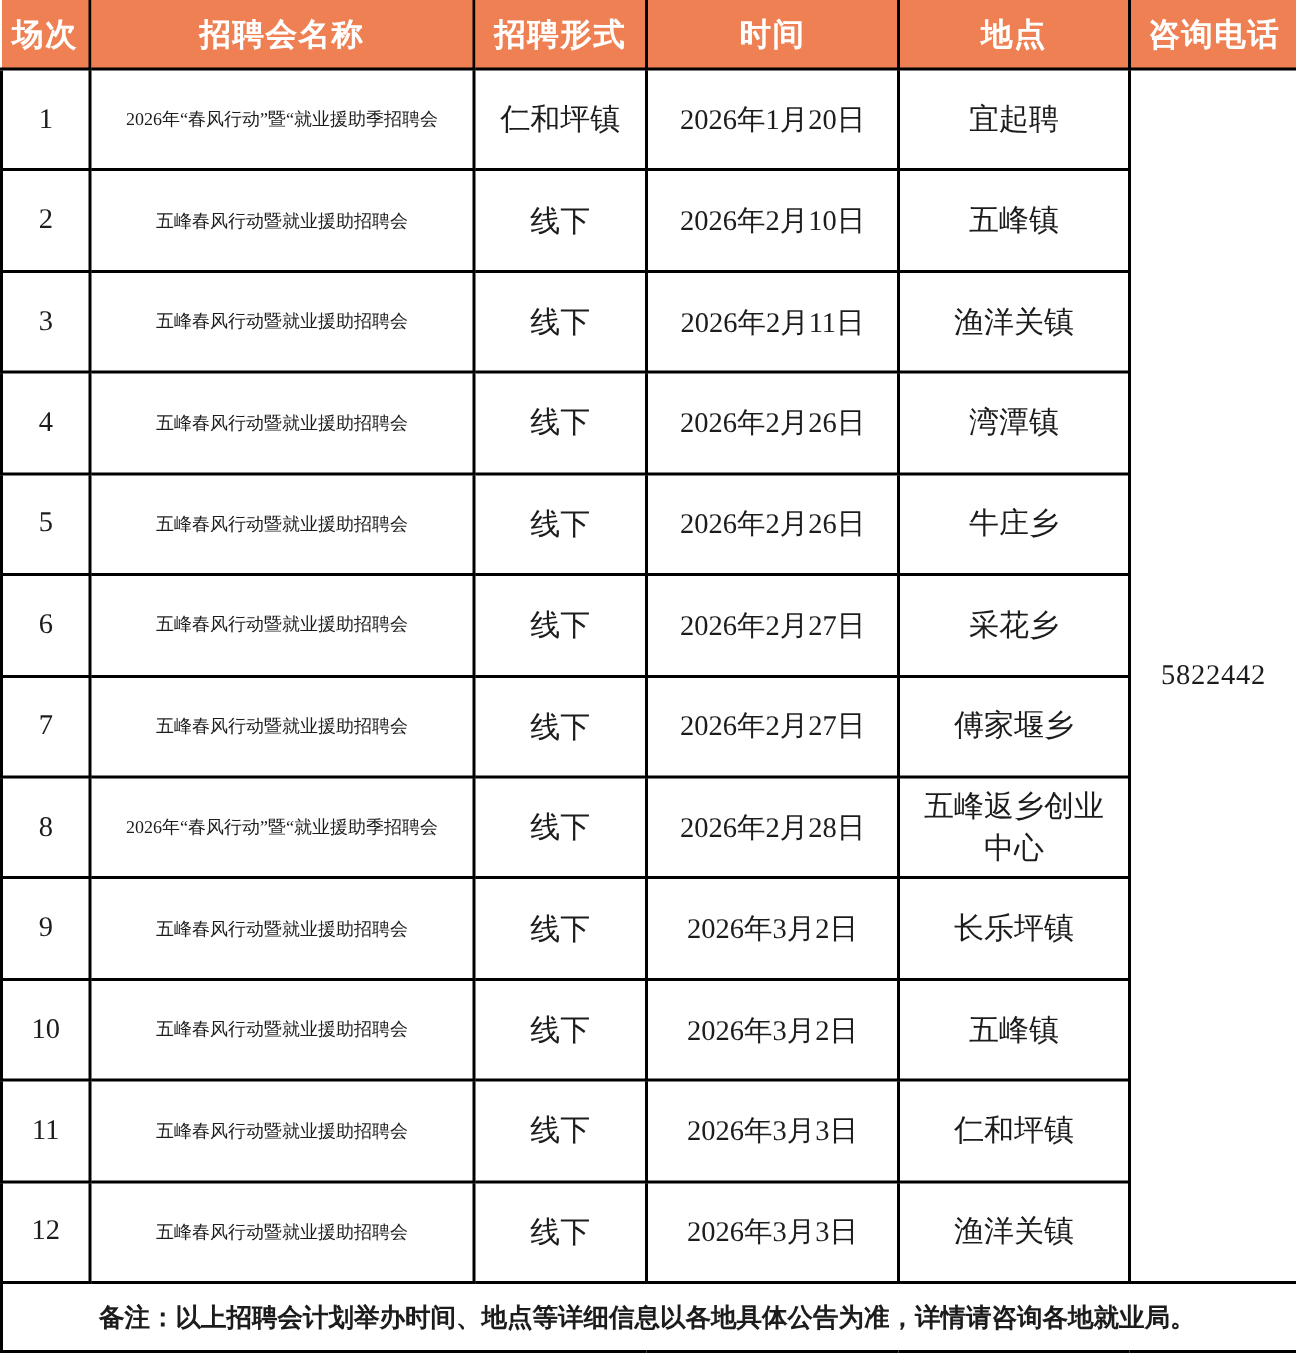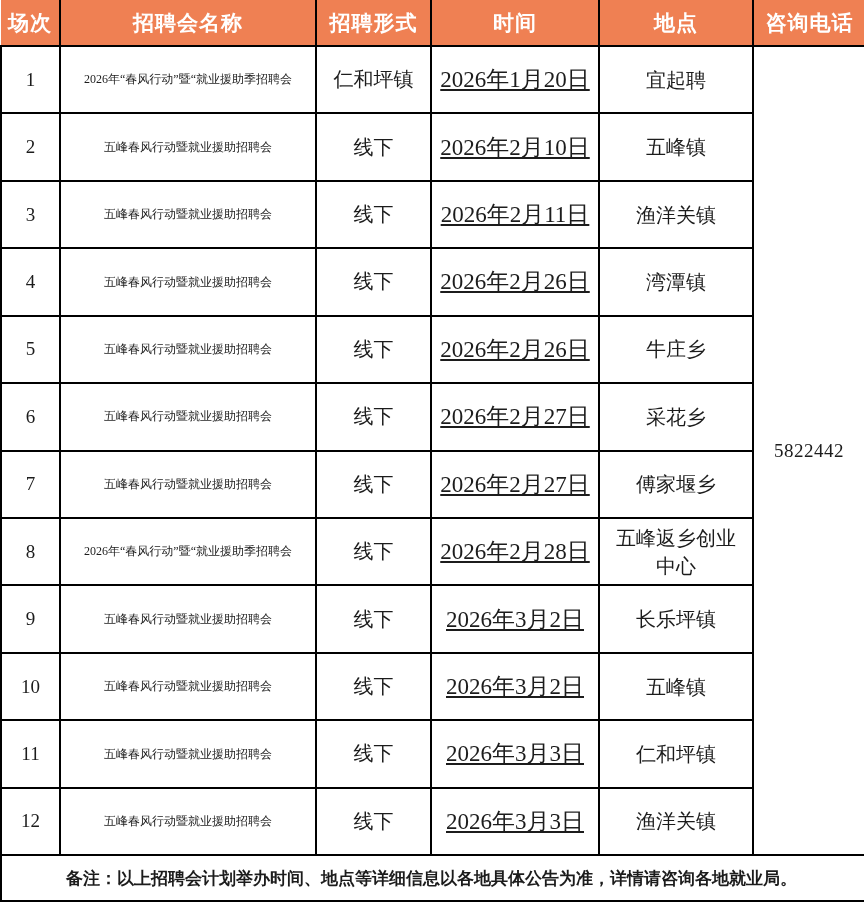--- a/index.html
+++ b/index.html
@@ -37,21 +37,21 @@
     letter-spacing:1px;
   }
   th:first-child{border-left:none;}
   th:last-child{border-right:none;margin-top:29px;}
   tr.head-row{height:46px;}
   tr.body-row{height:66.25px;}
   tr.note-row{height:45px;}
   td.no-cell{font-size:19px;}
   td.name-cell{font-size:12px;line-height:1.4;padding:2px 10px;}
   td.form-cell{font-size:20px;}
-  td.date-cell{font-size:23px;text-decoration:underline;}
+  td.date-cell{font-size:19px;}
   td.loc-cell{font-size:20px;line-height:1.4;padding:2px 8px;margin-top:12px;}
   td.phone-cell{font-size:19px;letter-spacing:.5px;}
   td.note-cell{
     font-family:Liberation Sans, sans-serif;
     font-size:17px;
     font-weight:bold;
     text-align:left;
     padding-left:64px;
   }
 </style>

